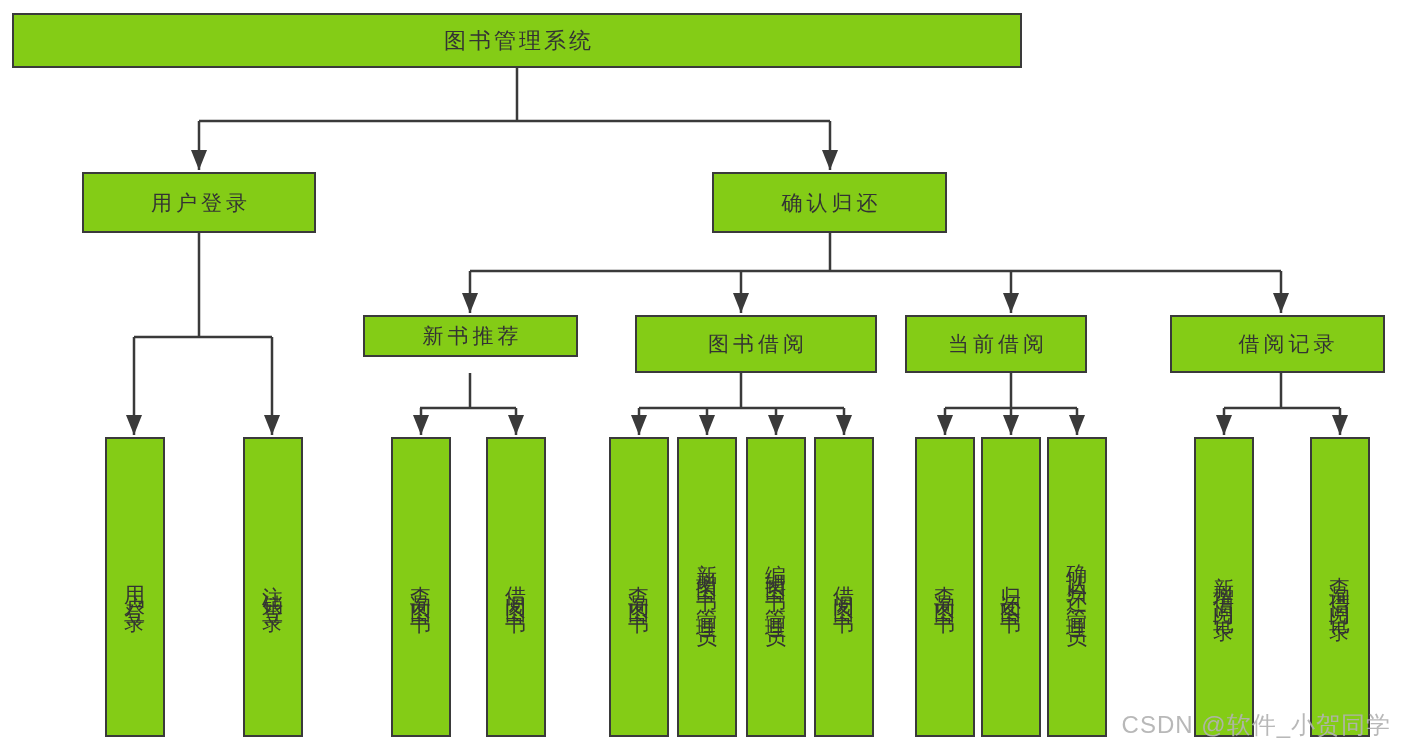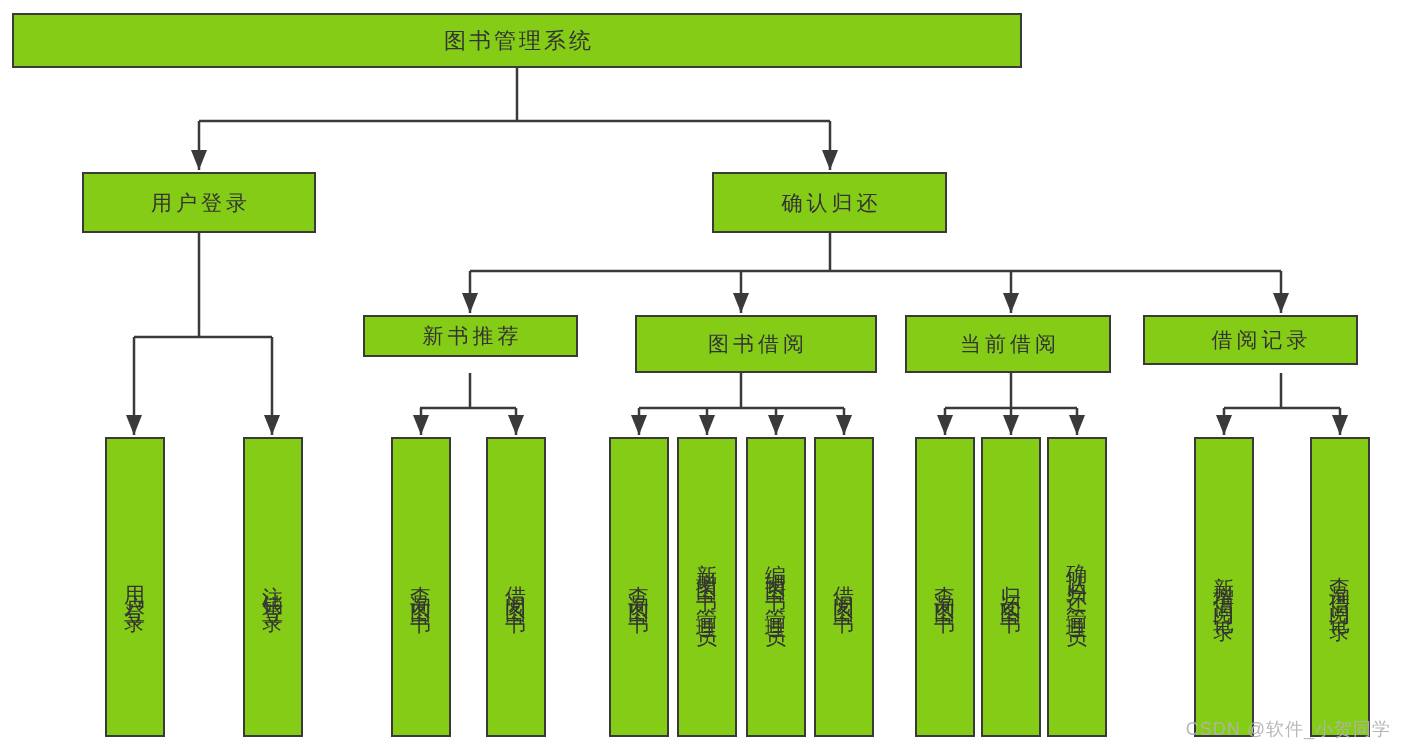--- a/index.html
+++ b/index.html
@@ -40,21 +40,21 @@
     writing-mode: vertical-rl;
     font-size: 21px;
     letter-spacing: 9px;
     line-height: 1;
   }
   .vbox span { display: block; }
   .watermark {
     position: absolute;
     right: 14px;
     bottom: 6px;
-    font-size: 18px;
+    font-size: 24px;
     letter-spacing: 1px;
     color: rgba(178,178,178,0.92);
     white-space: nowrap;
     pointer-events: none;
   }
   .lbl { pointer-events: none; }
 </style>
 </head>
 <body>
 
@@ -115,24 +115,24 @@
   <div class="node hbox" style="left:712px; top:172px; width:235px; height:61px;">
     <span class="lbl">确认归还</span>
   </div>
 
   <div class="node hbox" style="left:363px; top:315px; width:215px; height:42px;">
     <span class="lbl">新书推荐</span>
   </div>
   <div class="node hbox" style="left:635px; top:315px; width:242px; height:58px;">
     <span class="lbl">图书借阅</span>
   </div>
-  <div class="node hbox" style="left:905px; top:315px; width:206px; height:58px;">
+  <div class="node hbox" style="left:905px; top:315px; width:182px; height:58px;">
     <span class="lbl">当前借阅</span>
   </div>
-  <div class="node hbox" style="left:1143px; top:315px; width:215px; height:50px;padding-left:18px;">
+  <div class="node hbox" style="left:1170px; top:315px; width:215px; height:58px;padding-left:18px;">
     <span class="lbl">借阅记录</span>
   </div>
 
   <div class="node vbox" style="left:105px;">
     <span class="lbl">用户登录</span>
   </div>
   <div class="node vbox" style="left:243px;">
     <span class="lbl">注销登录</span>
   </div>
 

